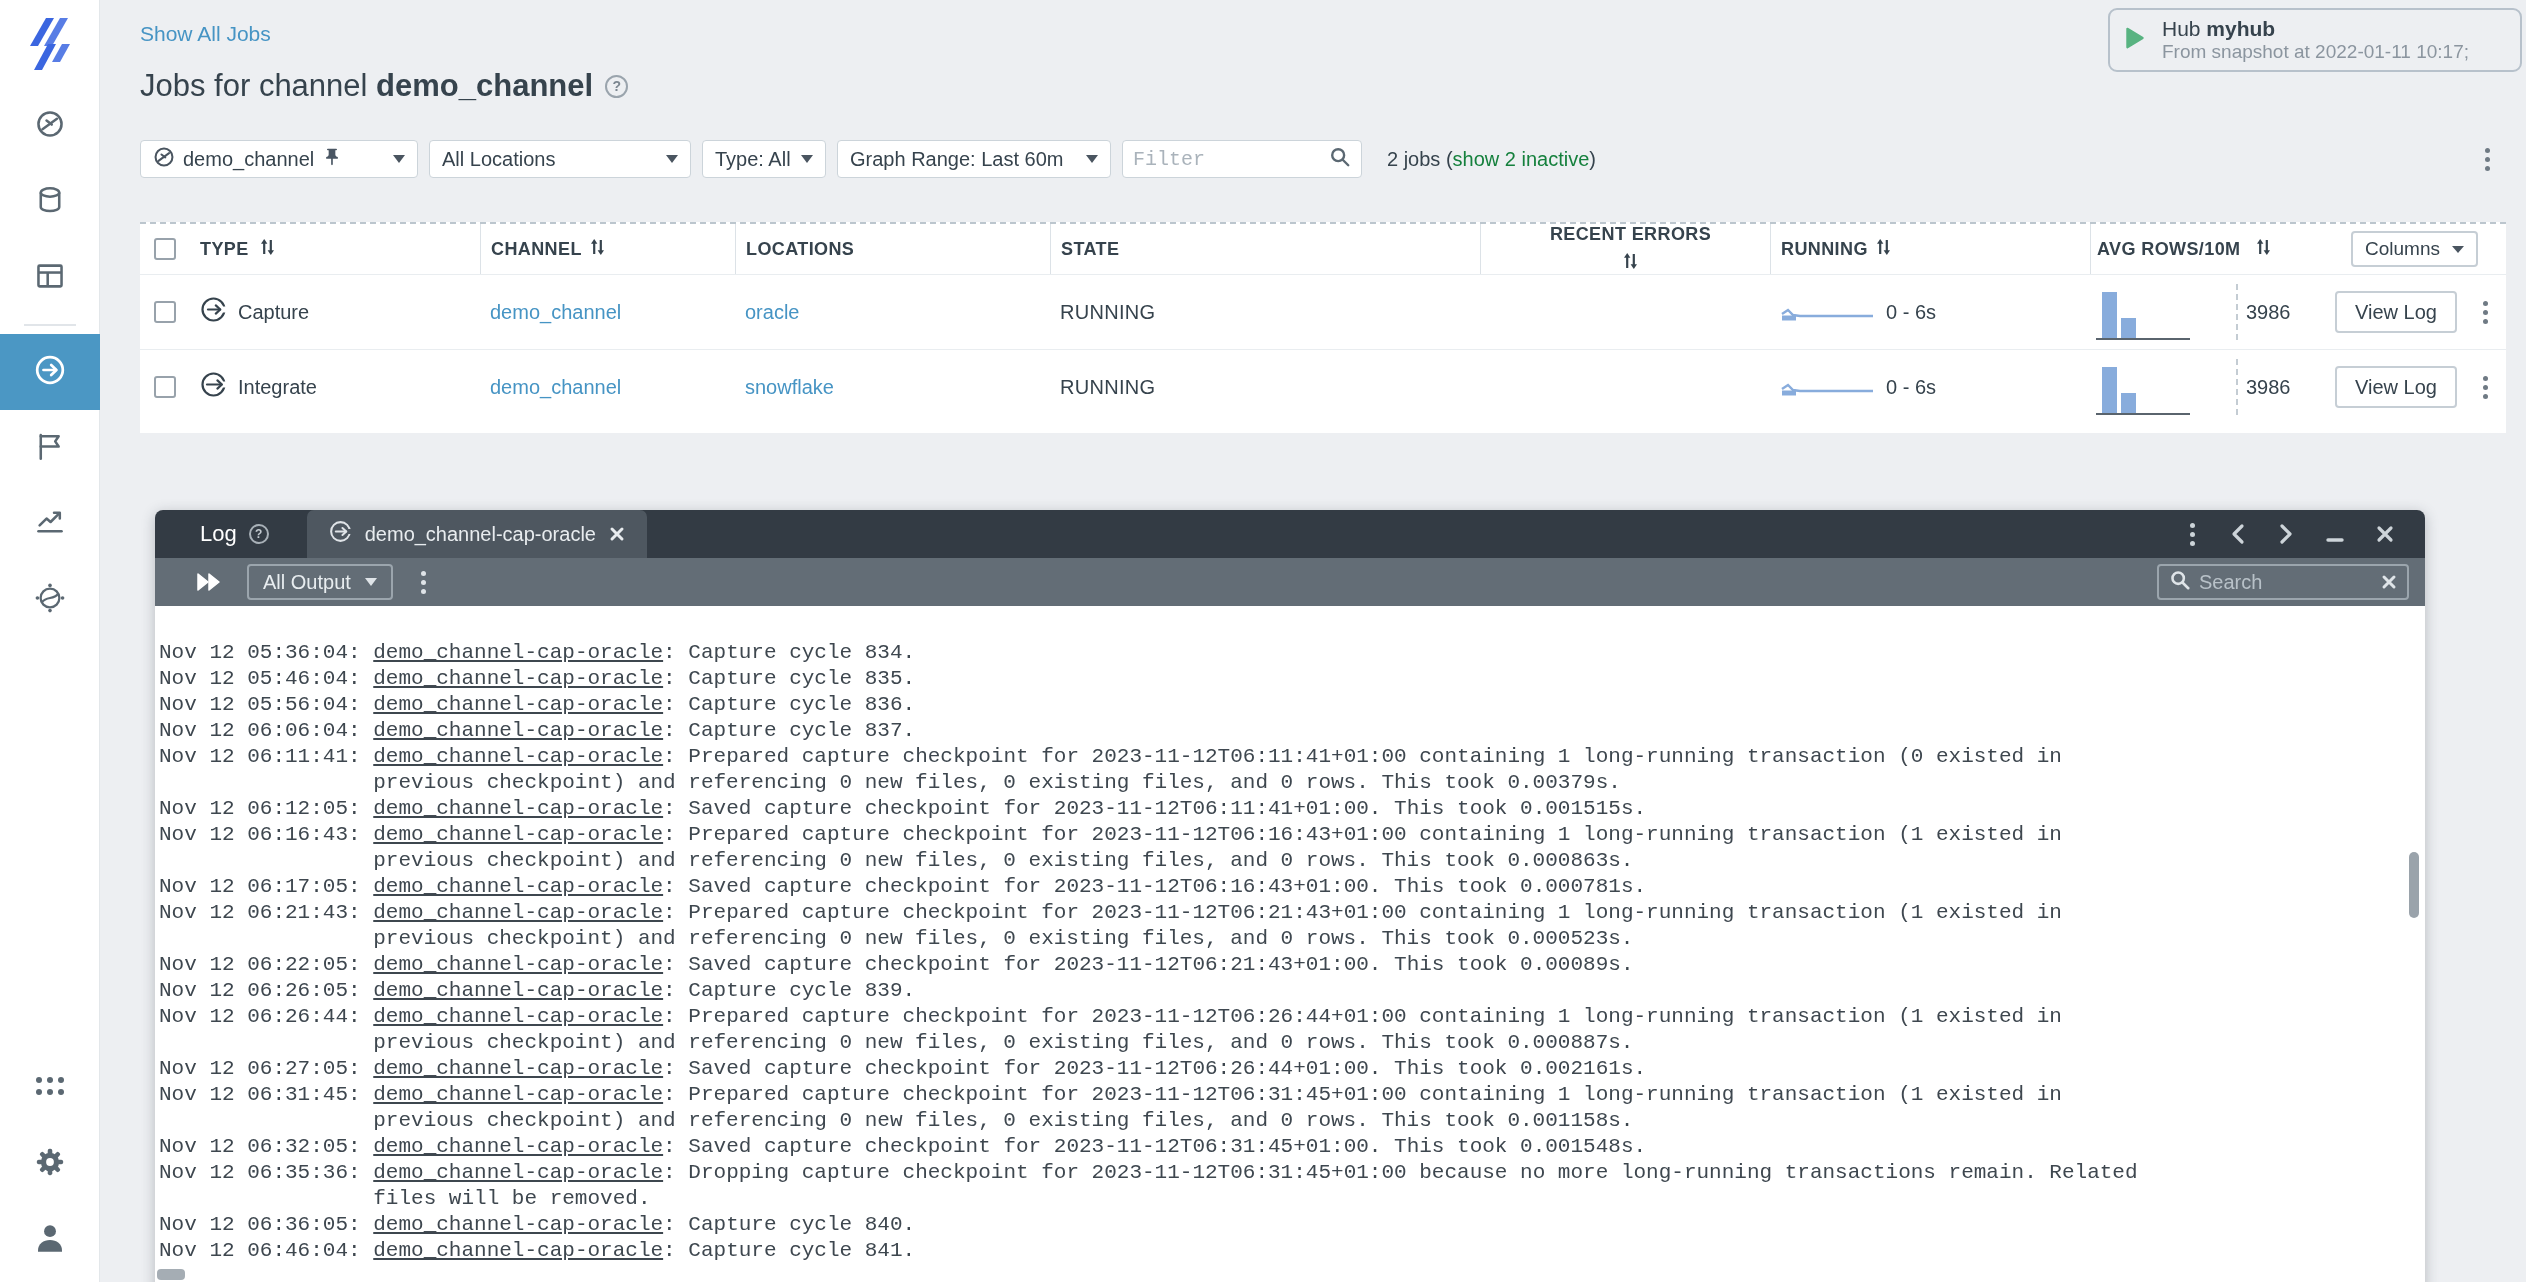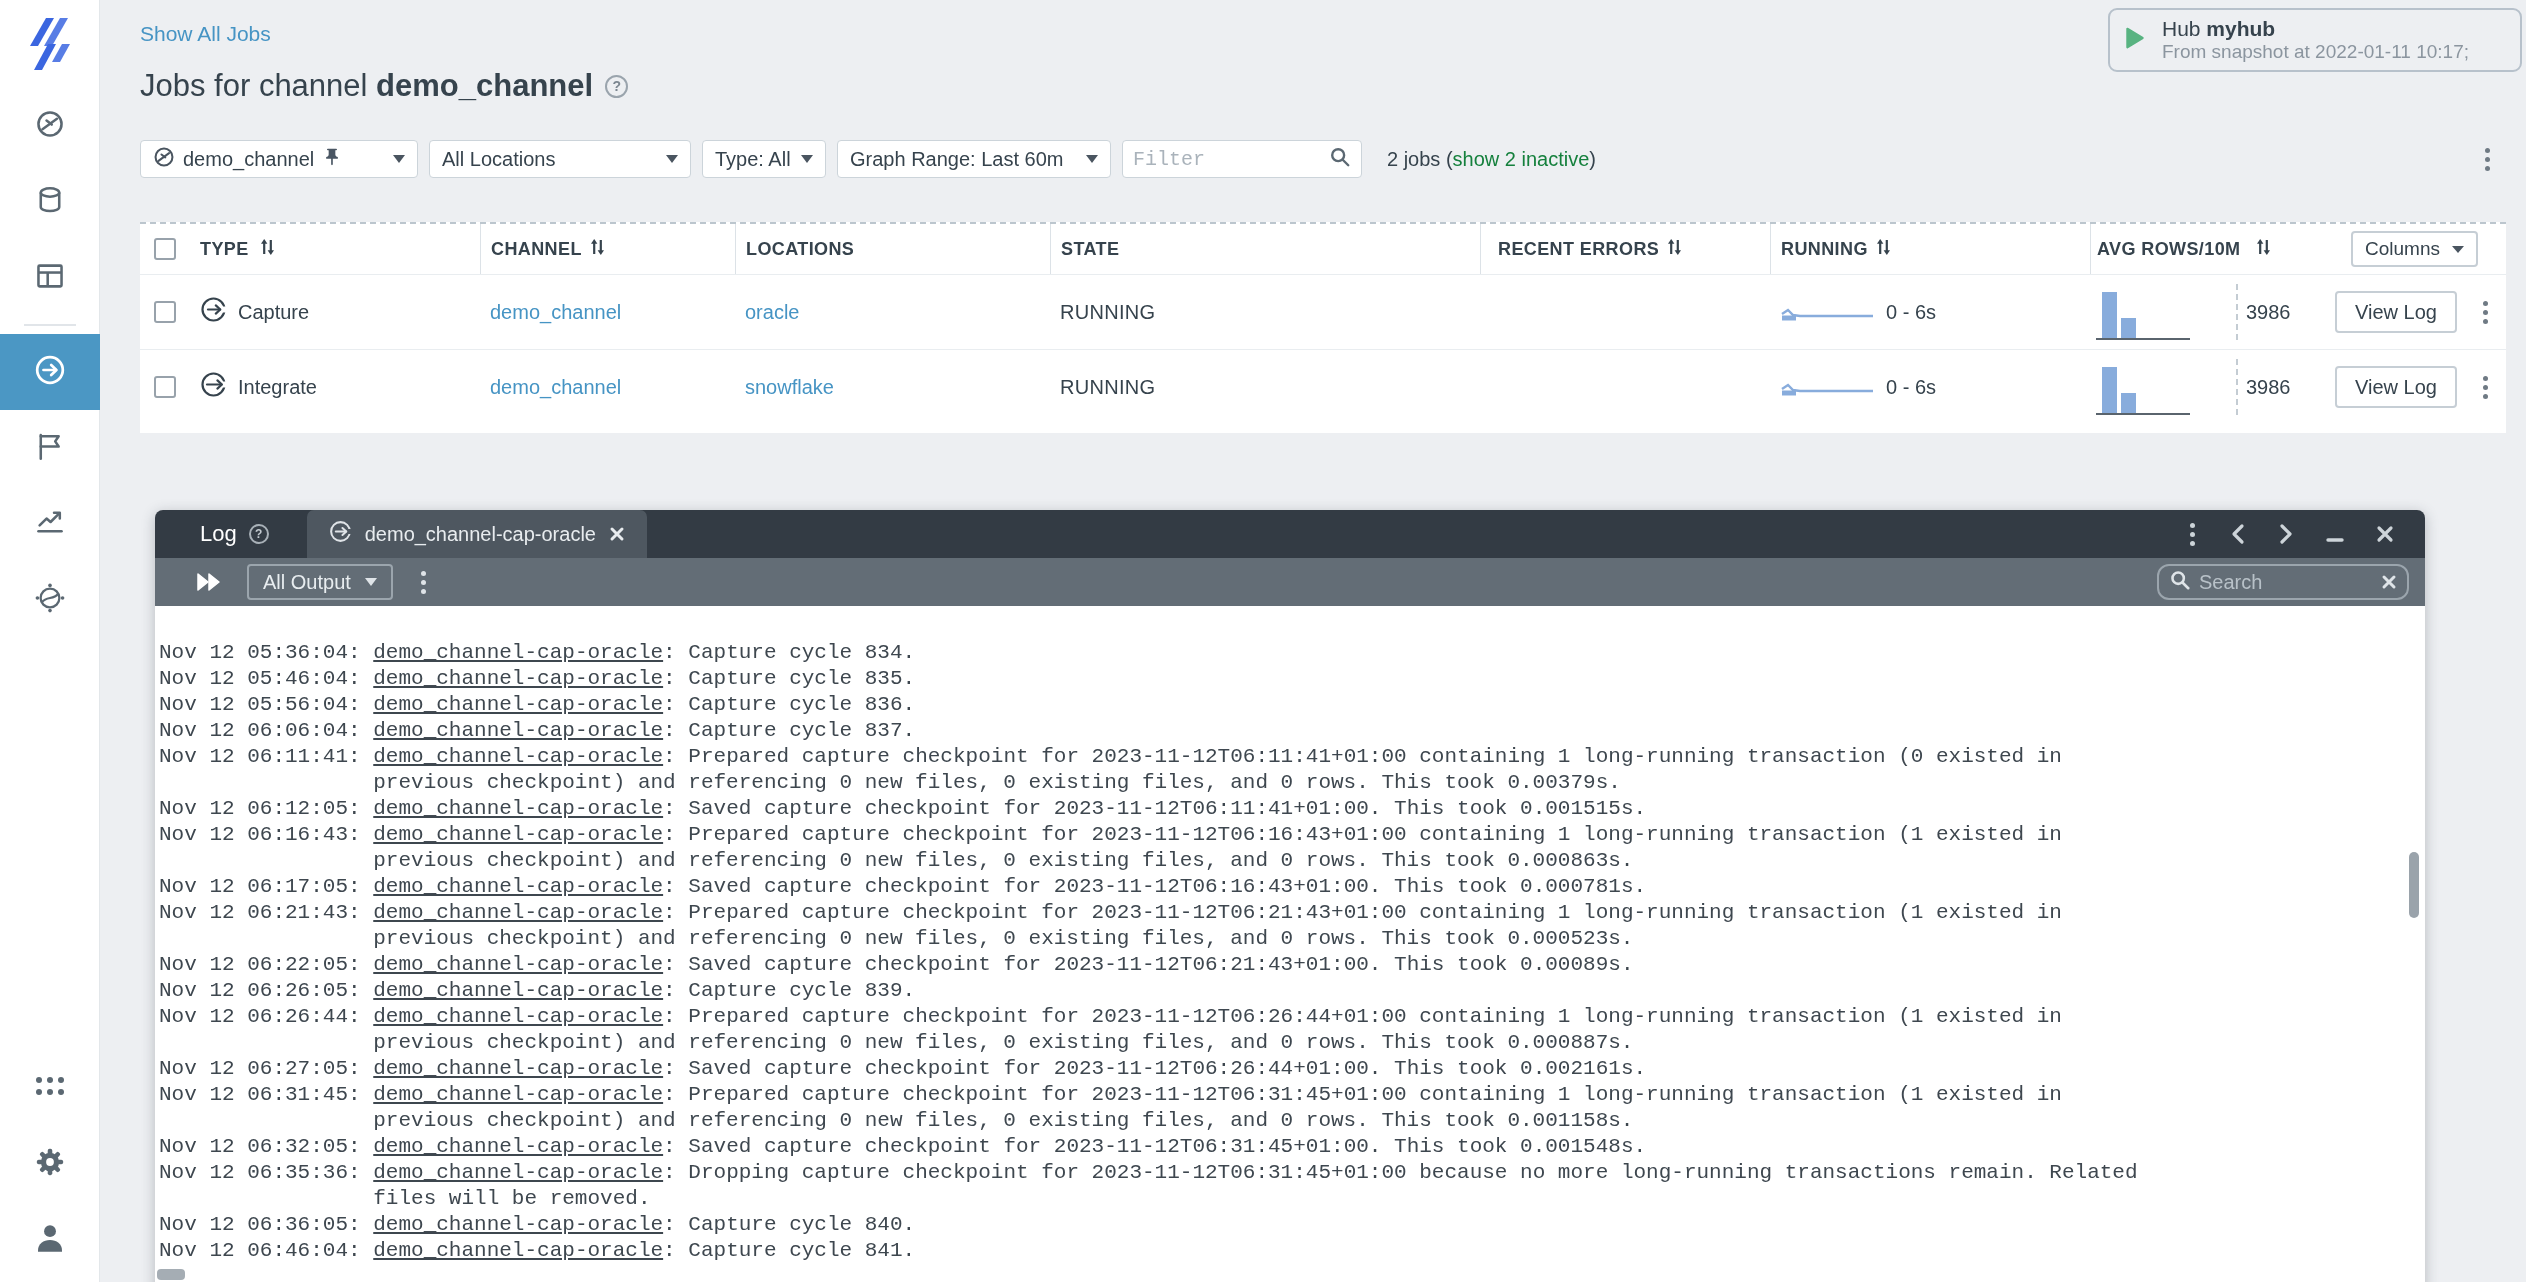--- a/index.html
+++ b/index.html
@@ -47,21 +47,21 @@
 
   
   .jobs-table { position:absolute; left:140px; top:222px; width:2366px; background:#fff; border-top:2px dashed #bcc6ce; padding-bottom:9px; }
   .t-header { display:flex; align-items:center; height:50px; font-size:18px; font-weight:700; letter-spacing:.4px; color:#36434d; }
   .t-row { display:flex; align-items:center; height:75px; border-top:1px solid #e9edf0; font-size:20px; }
   .col-check { width:50px; display:flex; justify-content:center; }
   .col-type { width:290px; padding-left:10px; display:flex; align-items:center; gap:11px; }
   .col-channel { width:255px; padding-left:10px; }
   .col-locations { width:315px; padding-left:10px; }
   .col-state { width:430px; padding-left:10px; }
-  .col-errors { width:290px; padding-left:17px; }
+  .col-errors { width:290px; padding-left:10px;flex-direction:column; }
   .col-latency { width:320px; padding-left:10px; display:flex; align-items:center; gap:10px; }
   .col-avg { width:215px; padding-left:6px; display:flex; align-items:flex-end; gap:0; }
   .col-actions { flex:1; display:flex; align-items:center; justify-content:flex-end; gap:22px; padding-right:14px; }
   .t-header .col-channel, .t-header .col-locations, .t-header .col-state,
   .t-header .col-errors, .t-header .col-latency, .t-header .col-avg { border-left:1px solid #dce2e7; height:50px; display:flex; align-items:center; gap:8px; }
   .sort-icon { cursor:pointer; flex:0 0 auto; }
   .checkbox { width:22px; height:22px; border:2px solid #98a2ab; border-radius:3px; background:#fff; cursor:pointer; }
   .cell-link { color:#4694c4; text-decoration:none; cursor:pointer; }
   .btn { background:#fff; border:2px solid #c6ced5; border-radius:4px; color:#36434d; font-size:20px; font-family:"Liberation Sans",sans-serif; cursor:pointer; }
   .btn-viewlog { height:42px; padding:0 18px; }
@@ -82,21 +82,21 @@
   .lp-tab { margin-left:38px; height:48px; background:#4e5760; border-radius:7px 7px 0 0; display:flex; align-items:center; gap:13px; padding:0 22px; color:#e8ecef; font-size:20px; cursor:pointer; }
   .lp-controls { margin-left:auto; display:flex; align-items:center; gap:30px; padding-right:30px; }
   .lp-controls .kebab i { background:#cdd4d9; }
   .ctl { cursor:pointer; display:flex; align-items:center; }
   .lp-toolbar { height:48px; background:#636d76; display:flex; align-items:center; }
   .ff-icon { margin-left:40px; cursor:pointer; display:flex; }
   .btn-output { margin-left:24px; height:36px; border:2px solid #9ba5ad; border-radius:4px; background:transparent; color:#e8edf0; font-size:20px; font-family:"Liberation Sans",sans-serif; display:flex; align-items:center; gap:14px; padding:0 14px; cursor:pointer; }
   .btn-output .caret { border-top-color:#dfe4e8; }
   .toolbar-kebab { margin-left:24px; }
   .toolbar-kebab i { background:#dfe4e8; }
-  .search-box { margin-left:auto; margin-right:16px; width:252px; height:36px; border:2px solid #9ba5ad; border-radius:12px; display:flex; align-items:center; padding:0 10px; gap:8px; }
+  .search-box { margin-left:auto; margin-right:16px; width:252px; height:36px; border:2px solid #9ba5ad; border-radius:4px; display:flex; align-items:center; padding:0 10px; gap:8px; }
   .search-box input { background:transparent; border:none; outline:none; color:#eef1f3; font-size:20px; width:100%; font-family:"Liberation Sans",sans-serif; }
   .search-box input::placeholder { color:#b8c1c8; }
   .lp-body { position:relative; height:676px; background:#fff; overflow:hidden; }
   .log-content { padding:34px 0 0 4px; font-family:"Liberation Mono","DejaVu Sans Mono",monospace; font-size:21px; line-height:26px; color:#3e474f; }
   .log-line { width:160ch; padding-left:17ch; text-indent:-17ch; white-space:normal; }
   .log-src { color:inherit; text-decoration:underline; cursor:pointer; }
   .v-scroll { position:absolute; top:0; right:4px; width:14px; height:100%; }
   .v-thumb { position:absolute; top:246px; left:2px; width:10px; height:66px; background:#9aa3ab; border-radius:5px; cursor:grab; }
   .h-thumb { position:absolute; left:2px; bottom:2px; width:28px; height:11px; background:#a5adb4; border-radius:4px; cursor:grab; }
 </style>

